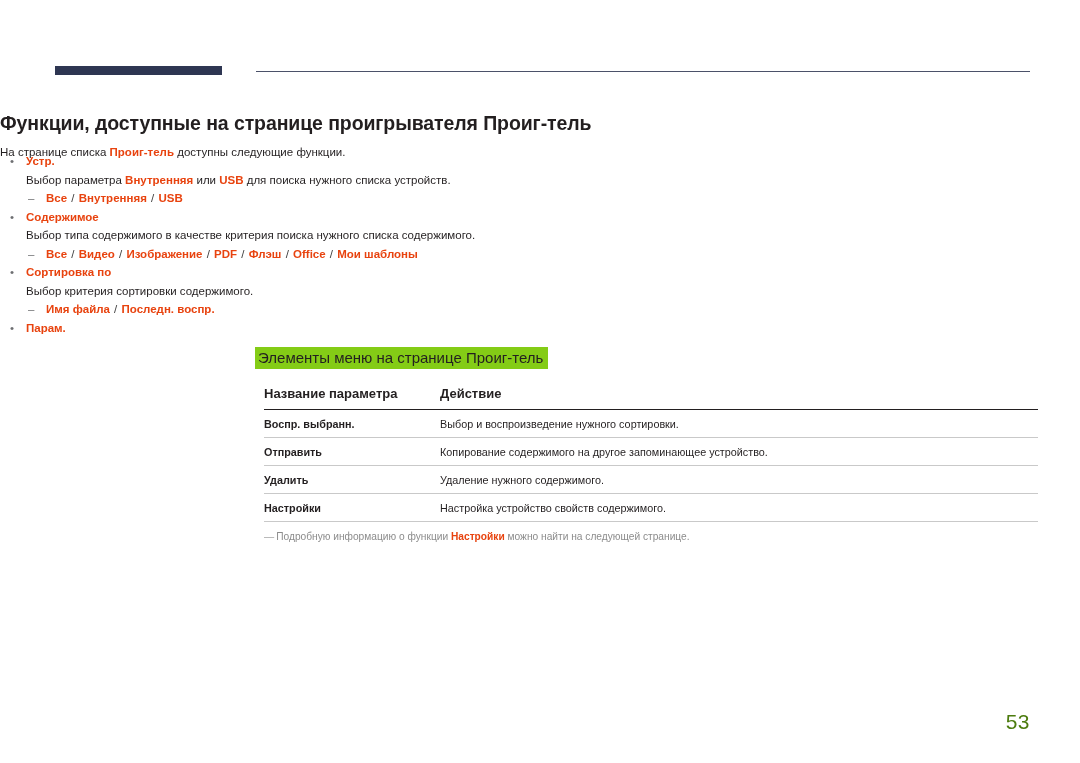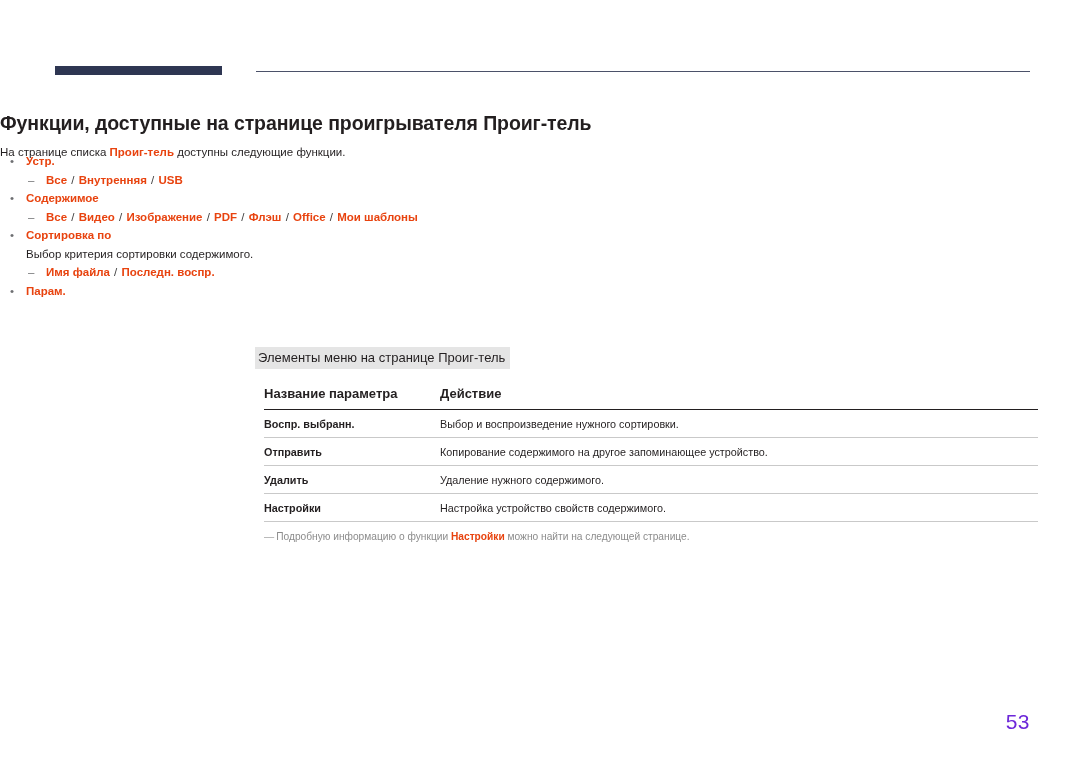--- a/index.html
+++ b/index.html
@@ -120,23 +120,23 @@
     color: #e8430f;
     font-weight: bold;
     text-align: center;
   }
 
   
   .section-heading {
     position: absolute;
     top: 347px;
     left: 255px;
-    background: #e5e5e5;
-    color: #231f20;
-    font-size: 13px;
+    background: #84cc16;
+    color: #231f20;
+    font-size: 15px;
     padding: 2px 5px 3px 3px;
     white-space: nowrap;
     line-height: 17px;
   }
 
   
   .table-wrap {
     position: absolute;
     top: 386px;
     left: 264px;
@@ -191,43 +191,45 @@
     color: #e8430f;
     font-weight: bold;
   }
 
   
   .page-number {
     position: absolute;
     right: 50px;
     bottom: 29px;
     font-size: 21px;
-    color: #6d28d9;
+    color: #4d7c0f;
     letter-spacing: 0.5px;
   }
 </style>
 </head>
 <body>
 
 <div class="corner-bar"></div>
 <div class="top-rule"></div>
 
 <h1 class="page-title">Функции, доступные на странице проигрывателя Проиг-тель</h1>
 
 <p class="intro">
   <span>На странице списка </span><span class="hl-red">Проиг-тель</span><span> доступны следующие функции.</span>
 </p>
 
 <div class="bullets" id="bullet-host">
     <div class="bullet-block">
       <div class="bullet-row"><span class="dot">•</span><span class="bullet-title">Устр.</span></div>
+      <div class="bullet-desc"><span>Выбор параметра </span><span class="hl-red">Внутренняя</span><span> или </span><span class="hl-red">USB</span><span> для поиска нужного списка устройств.</span></div>
       <div class="sub-row"><span class="dash">–</span><span class="opt">Все</span><span class="sep"> / </span><span class="opt">Внутренняя</span><span class="sep"> / </span><span class="opt">USB</span></div>
     </div>
     <div class="bullet-block">
       <div class="bullet-row"><span class="dot">•</span><span class="bullet-title">Содержимое</span></div>
+      <div class="bullet-desc"><span>Выбор типа содержимого в качестве критерия поиска нужного списка содержимого.</span></div>
       <div class="sub-row"><span class="dash">–</span><span class="opt">Все</span><span class="sep"> / </span><span class="opt">Видео</span><span class="sep"> / </span><span class="opt">Изображение</span><span class="sep"> / </span><span class="opt">PDF</span><span class="sep"> / </span><span class="opt">Флэш</span><span class="sep"> / </span><span class="opt">Office</span><span class="sep"> / </span><span class="opt">Мои шаблоны</span></div>
     </div>
     <div class="bullet-block">
       <div class="bullet-row"><span class="dot">•</span><span class="bullet-title">Сортировка по</span></div>
       <div class="bullet-desc"><span>Выбор критерия сортировки содержимого.</span></div>
       <div class="sub-row"><span class="dash">–</span><span class="opt">Имя файла</span><span class="sep"> / </span><span class="opt">Последн. воспр.</span></div>
     </div>
     <div class="bullet-block">
       <div class="bullet-row"><span class="dot">•</span><span class="bullet-title">Парам.</span></div>
     </div>

